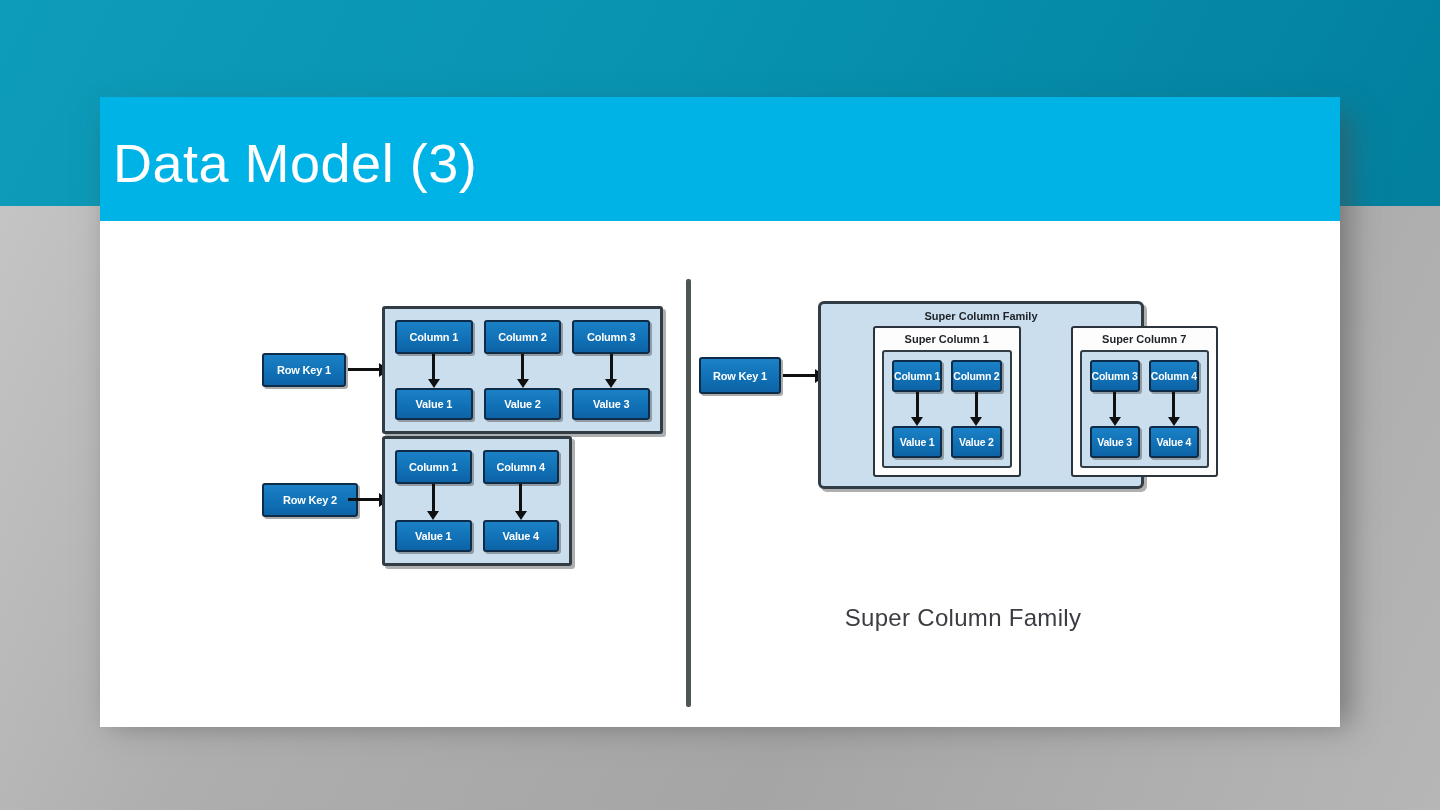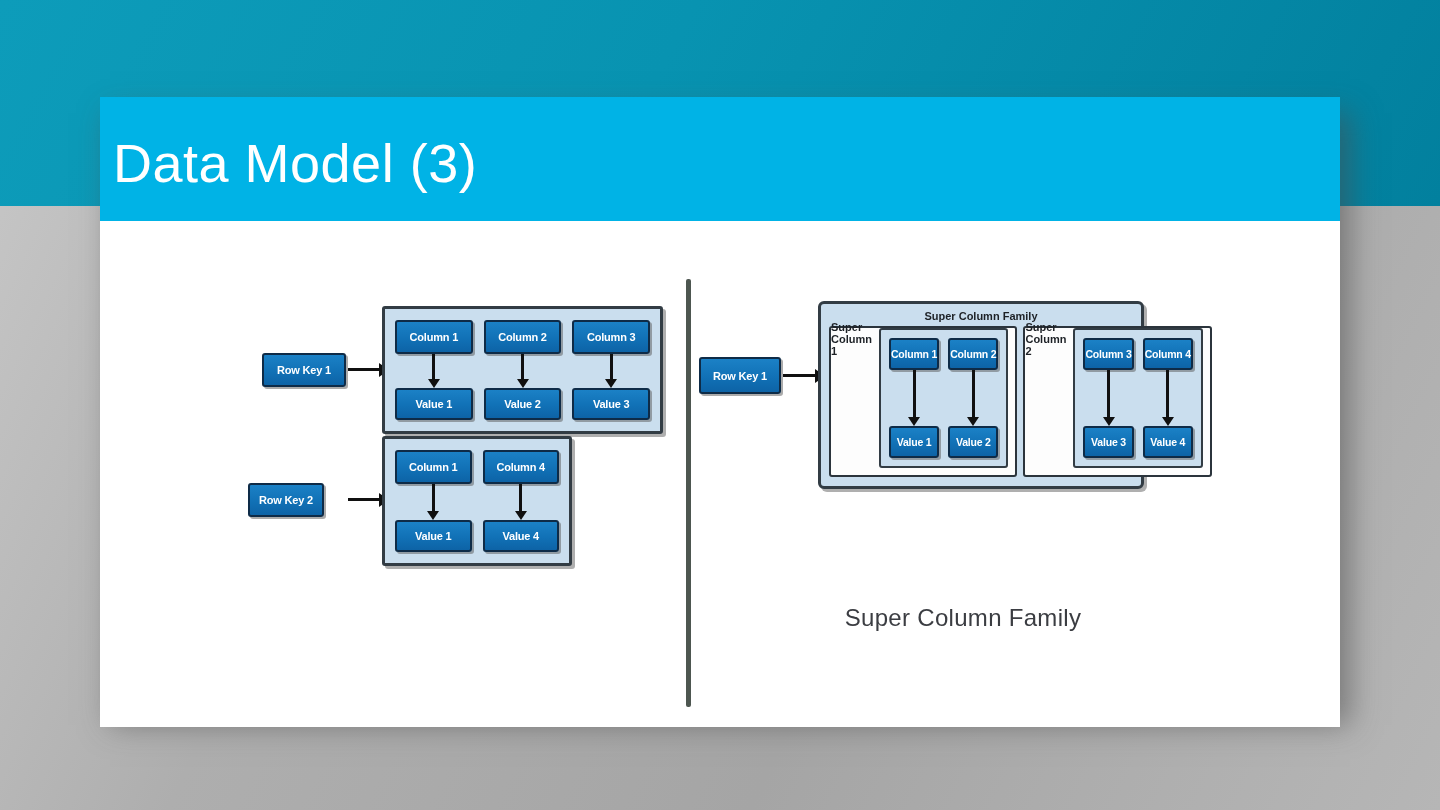--- a/index.html
+++ b/index.html
@@ -76,21 +76,21 @@
   .outer {
     position:absolute; background:#cadeee; border:3px solid #323c44;
     border-radius:6px; box-shadow:3px 3px 0 rgba(110,110,110,.55);
     display:flex; flex-direction:column; padding:2px 8px 9px 8px;
   }
   .outer-title { height:20px; display:flex; align-items:center; justify-content:center;
     font-size:11px; font-weight:bold; color:#1d2126; }
   .subs { flex:1; display:flex; gap:6px; }
   .sub {
     flex:1; background:#fdfdfd; border:2px solid #2b343c; border-radius:3px;
-    display:flex; flex-direction:row;
+    display:flex; flex-direction:column;margin-left:44px;
   }
   .sub-title { height:22px; display:flex; align-items:center; justify-content:center;
     font-size:11px; font-weight:bold; color:#1d2126; }
   .tray.inner { flex:1; margin:0 7px 7px 7px; padding:8px; box-shadow:none; border-width:2px; }
   .tray.inner .row { gap:9px; }
   .tray.inner .row.cols { height:32px; }
   .tray.inner .row.vals { height:32px; }
 </style>
 </head>
 <body>
@@ -125,21 +125,21 @@
               <div class="arr-d"></div>
             </div>
         </div>
         <div class="row vals">
           <div class="pill">Value 1</div>
           <div class="pill">Value 2</div>
           <div class="pill">Value 3</div>
         </div>
       </div>
 
-      <div class="pill abs" style="left:148px;top:262px;width:76px;height:34px">Row Key 2</div>
+      <div class="pill abs" style="left:162px;top:262px;width:96px;height:34px">Row Key 2</div>
       <div class="arr-r" style="left:248px;top:277px;width:32px"></div>
 
       <div class="tray abs" style="left:282px;top:215px;width:190px;height:130px">
         <div class="row cols">
           <div class="pill">Column 1</div>
           <div class="pill">Column 4</div>
         </div>
         <div class="row arrs">
           <div class="slot">
               <div class="arr-d"></div>
@@ -180,21 +180,21 @@
                   </div>
               </div>
               <div class="row vals">
                 <div class="pill sm">Value 1</div>
                 <div class="pill sm">Value 2</div>
               </div>
             </div>
           </div>
 
           <div class="sub">
-            <div class="sub-title">Super Column 2</div>
+            <div class="sub-title">Super Column 7</div>
             <div class="tray inner">
               <div class="row cols">
                 <div class="pill sm">Column 3</div>
                 <div class="pill sm">Column 4</div>
               </div>
               <div class="row arrs">
                 <div class="slot">
                     <div class="arr-d"></div>
                   </div>
                 <div class="slot">

